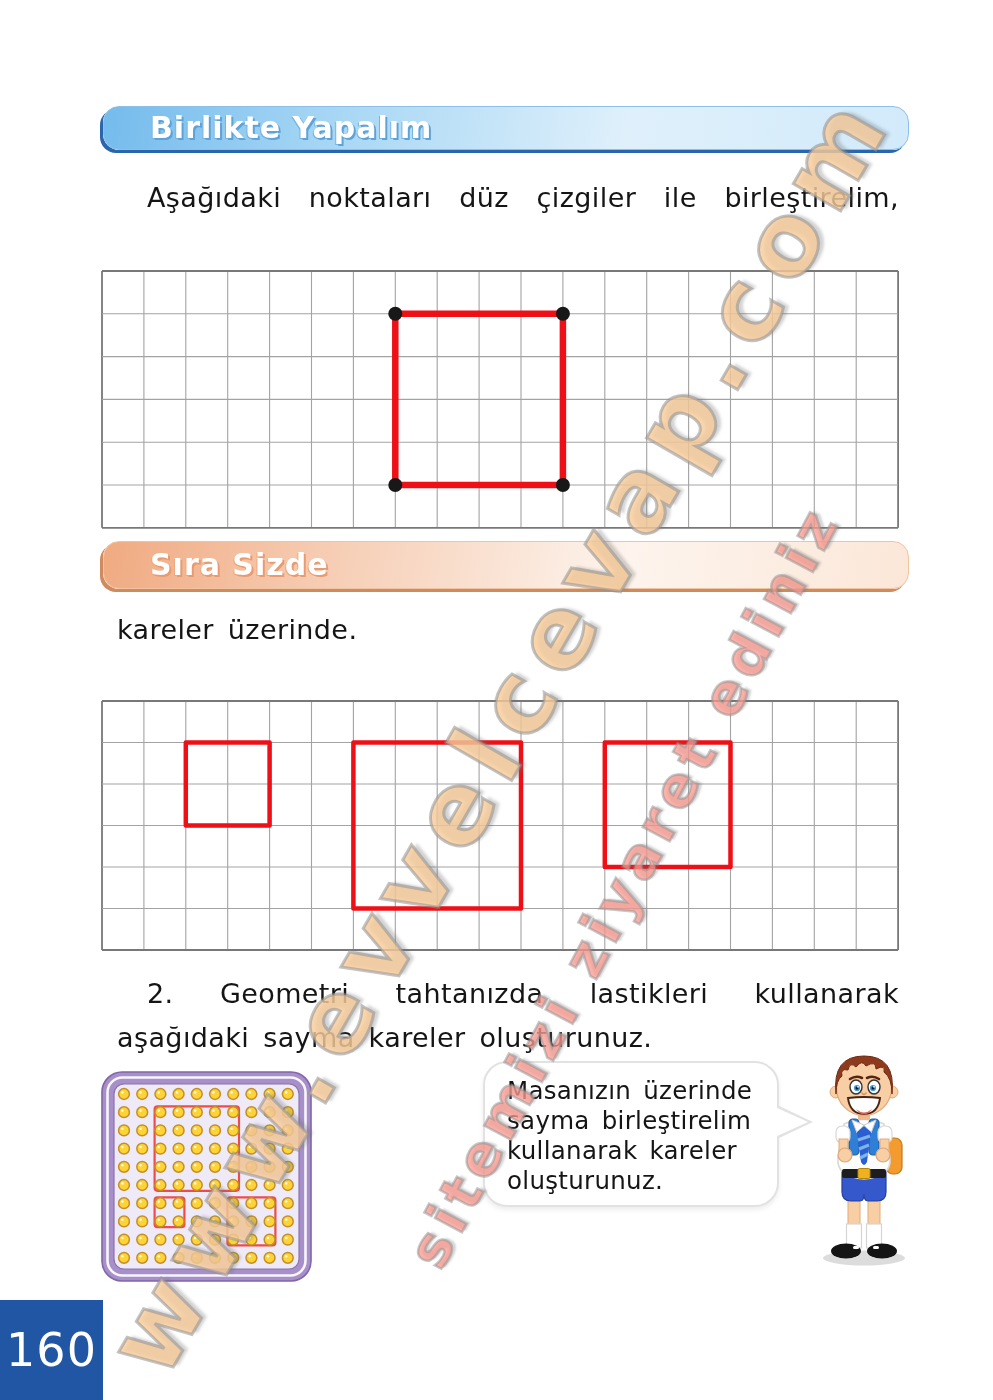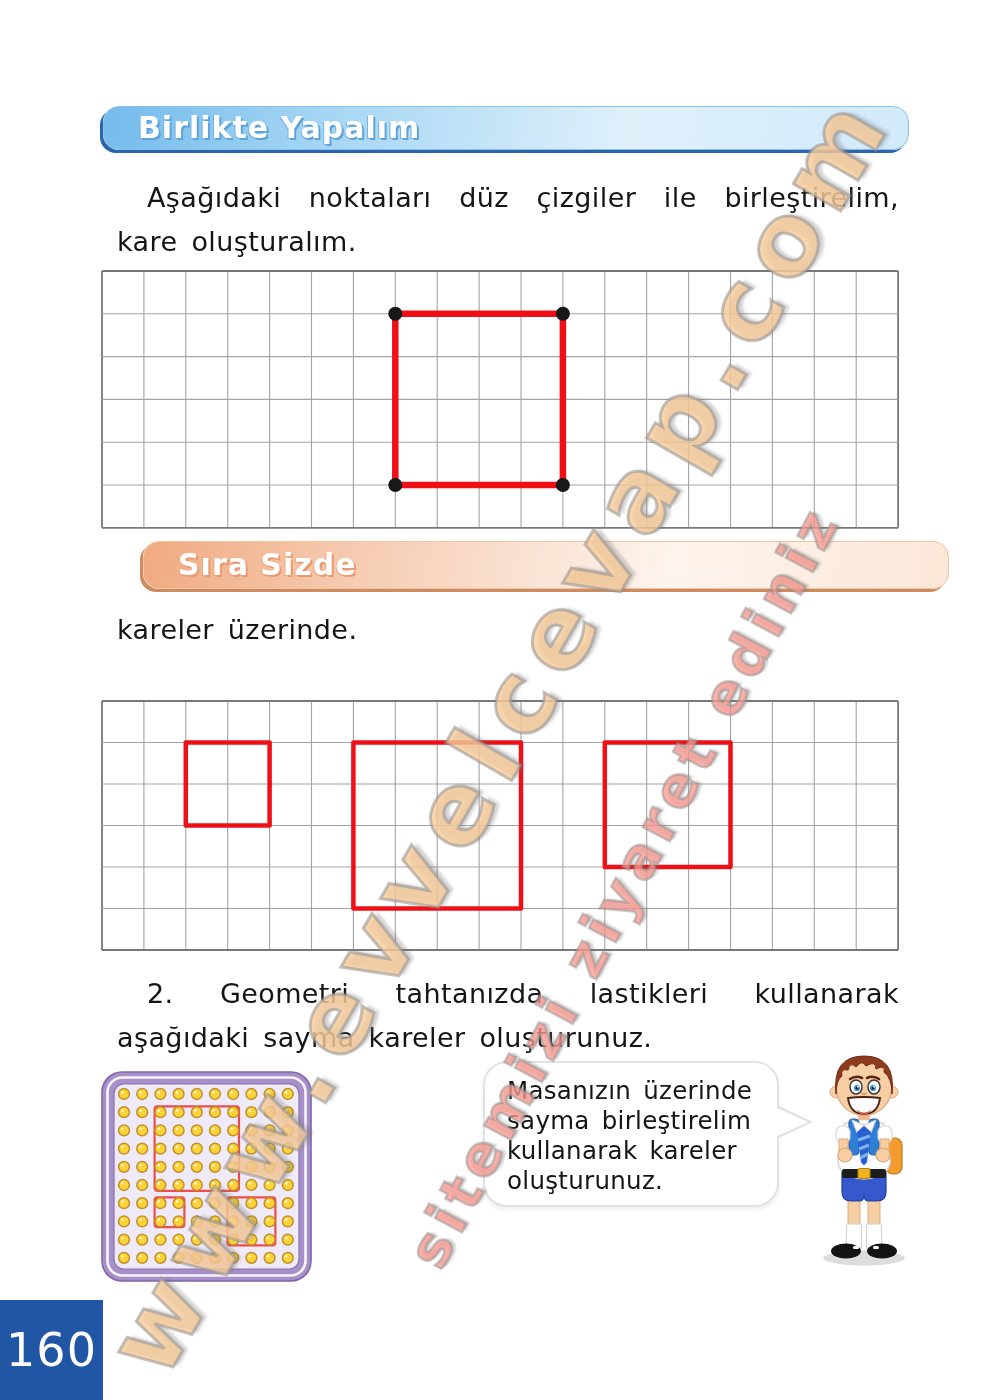--- a/index.html
+++ b/index.html
@@ -16,24 +16,23 @@
     top:106px;
     background:linear-gradient(100deg,#74bbec 0%,#a6d6f4 28%,#dff0fb 65%,#d2eafa 100%);
     border:1.5px solid #8cc0e8;
     box-shadow:-3px 3px 0 0 #2a66ae;
   }
   .banner-orange {
     top:541px; height:48px;
     background:linear-gradient(100deg,#f0aa81 0%,#f6cdb4 28%,#fdf4ed 65%,#fbe7d8 100%);
     border:1.5px solid #f0c49e;
     box-shadow:-3px 3px 0 0 #cf8a60;
-    margin-left:40px;
   }
   .banner-title {
-    display:block; padding-left:34px; font-weight:bold; font-size:30px;
+    display:block; padding-left:46px; font-weight:bold; font-size:30px;
     letter-spacing:1px; color:#ffffff; white-space:nowrap;border-radius:13px;
   }
   .banner-blue  .banner-title { line-height:42px; text-shadow:2px 2px 0 #5ea3d8, -1px 1px 0 #77b4e2; }
   .banner-orange .banner-title { line-height:46px; text-shadow:2px 2px 0 #e89a70, -1px 1px 0 #efa87e; }
   
   .para { position:absolute; left:117px; width:782px; font-size:27px; line-height:44px;
           letter-spacing:.4px; word-spacing:5px; color:#151515; z-index:4; }
   .pline { display:block; text-align:justify; text-align-last:justify; }
   .pline.first { text-indent:30px; }
   .pline.last  { text-align-last:left; }
@@ -85,21 +84,20 @@
 <body>
 
 <div class="page">
 
   <div class="banner banner-blue">
     <span class="banner-title">Birlikte Yapalım</span>
   </div>
 
   <div class="para" style="top:176px">
     <span class="pline first">Aşağıdaki noktaları düz çizgiler ile birleştirelim,</span>
-    <span class="pline last">kare oluşturalım.</span>
   </div>
 
   <svg id="grid1" class="abs" style="left:101px;top:270px" width="799" height="259">
       <line x1="1" y1="1" x2="1" y2="257.79999999999995" stroke="#787878" stroke-width="1.8"></line>
       <line x1="42.9" y1="1" x2="42.9" y2="257.79999999999995" stroke="#a3a3a3" stroke-width="1.1"></line>
       <line x1="84.8" y1="1" x2="84.8" y2="257.79999999999995" stroke="#a3a3a3" stroke-width="1.1"></line>
       <line x1="126.69999999999999" y1="1" x2="126.69999999999999" y2="257.79999999999995" stroke="#a3a3a3" stroke-width="1.1"></line>
       <line x1="168.6" y1="1" x2="168.6" y2="257.79999999999995" stroke="#a3a3a3" stroke-width="1.1"></line>
       <line x1="210.5" y1="1" x2="210.5" y2="257.79999999999995" stroke="#a3a3a3" stroke-width="1.1"></line>
       <line x1="252.39999999999998" y1="1" x2="252.39999999999998" y2="257.79999999999995" stroke="#a3a3a3" stroke-width="1.1"></line>

